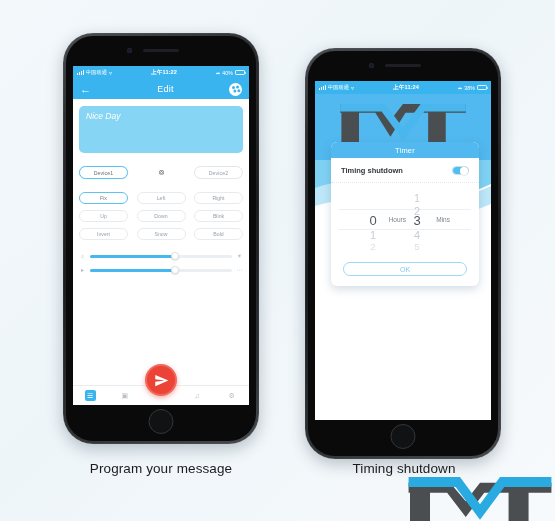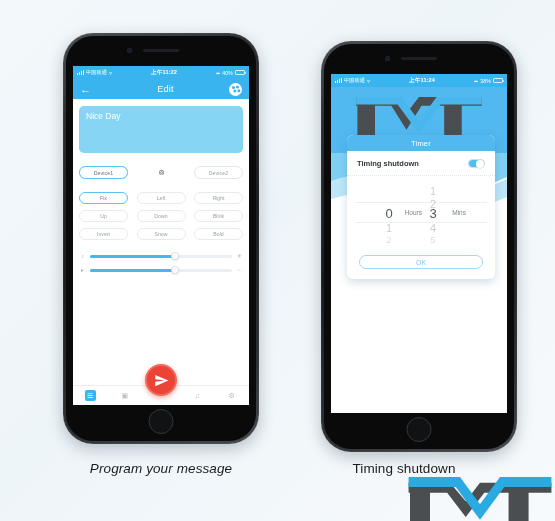--- a/index.html
+++ b/index.html
@@ -47,21 +47,21 @@
     background: #111214;
   }
   .screen {
     width: 100%; height: 100%;
     background: #ffffff;
     overflow: hidden;
     position: relative;
   }
 
   #phone-left { left: 63px; top: 33px; }
-  #phone-right { left: 305px; top: 41px; margin-left: 16px; }
+  #phone-right { left: 305px; top: 48px; }
 
   
   .statusbar {
     height: 13px; background: #3ab4ef;
     display: flex; align-items: center; justify-content: space-between;
     padding: 0 4px; color: #fff;
     font-size: 5.2px; letter-spacing: 0.1px;
   }
   .sb-left, .sb-right { display: flex; align-items: center; gap: 2px; }
   .sig-bars { display: flex; align-items: flex-end; gap: 0.7px; height: 5px; }
@@ -95,21 +95,21 @@
   .palette::before {
     content:''; position:absolute; left: 3px; top: 3.6px;
     width: 3px; height: 3px; border-radius: 50%; background: #3ab4ef;
     box-shadow: 4px -0.5px 0 0 #3ab4ef, 1.4px 3.6px 0 0 #3ab4ef, 5.4px 3.2px 0 0 #3ab4ef;
   }
 
   
   .edit-body { padding: 7px 6px 0 6px; background: #fff; height: calc(100% - 33px); position: relative; }
   .msg-box {
     height: 47px; background: #87d5f5; border-radius: 5px;
-    padding: 5px 7px; color: #fff; font-size: 8.5px;
+    padding: 5px 7px; color: #fff; font-size: 8.5px; font-style: italic;
   }
 
   .btn-row { display: flex; justify-content: space-between; align-items: center; }
   .row-devices { margin-top: 13px; }
   .pill {
     flex: 0 0 49px; height: 13px; border-radius: 7px;
     border: 0.8px solid #e2e6ea; background: #fff;
     display: flex; align-items: center; justify-content: center;
     font-size: 5.2px; color: #9aa2a9; letter-spacing: 0.1px;
   }
@@ -232,21 +232,21 @@
     height: 14px; border-radius: 8px; border: 0.8px solid #9fd9f3;
     display:flex; align-items:center; justify-content:center;
     font-size: 7px; color: #7fc8ec;
   }
 
   
   .caption {
     position: absolute; font-size: 13.5px; color: #1c1c1c;
     letter-spacing: 0.1px;
   }
-  #cap-left  { left: 66px;  top: 461px; width: 190px; text-align: center; font-style: italic; }
+  #cap-left  { left: 66px;  top: 461px; width: 190px; text-align: center; }
   #cap-right { left: 306px; top: 461px; width: 196px; text-align: center; }
 
   .watermark {
     position: absolute; right: 0px; bottom: -6px; width: 150px; height: 50px;
   }
   .watermark svg { width: 100%; height: 100%; }
 </style>
 </head>
 <body>
 

